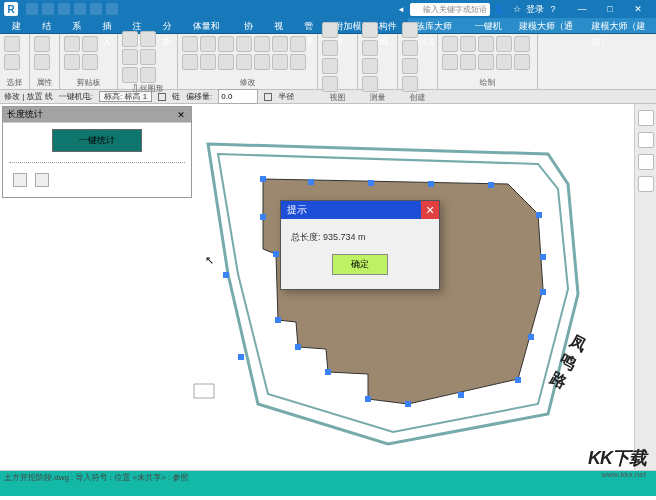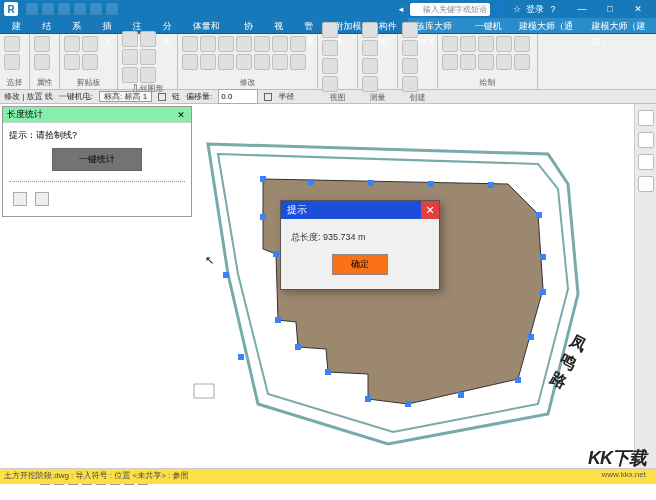--- a/index.html
+++ b/index.html
@@ -34,51 +34,51 @@
 .options-bar .obtn { border:1px solid #999; padding:0 4px; background:#f8f8f8; height:11px; line-height:10px; }
 .options-bar .olabel { }
 .options-bar input[type=text] { width:40px; height:15px; font-size:8px; border:1px solid #aaa; padding:0 2px; }
 .options-bar .chk { width:8px; height:8px; border:1px solid #666; display:inline-block; }
 
 
 .main { position:absolute; top:104px; left:0; right:0; bottom:26px; display:flex; background:#fff; }
 
 
 .side-panel { width:190px; border:1px solid #999; background:#fff; position:absolute; top:2px; left:2px; z-index:5; }
-.side-panel .sp-title { height:16px; background:#86efac; border-bottom:1px solid #ccc; display:flex; align-items:center; justify-content:space-between; padding:0 4px; font-size:9px; }
+.side-panel .sp-title { height:16px; background:#a3a3a3; border-bottom:1px solid #ccc; display:flex; align-items:center; justify-content:space-between; padding:0 4px; font-size:9px; }
 .side-panel .sp-close { width:12px; height:12px; cursor:pointer; text-align:center; line-height:12px; }
 .side-panel .sp-body { padding:6px; font-size:9px; }
 .side-panel .sp-prompt { margin-bottom:6px; }
-.side-panel .sp-btn { display:block; margin:0 auto; padding:4px 26px; border:1px solid #666; background:#737373; font-size:9px; cursor:pointer; }
+.side-panel .sp-btn { display:block; margin:0 auto; padding:4px 26px; border:1px solid #666; background:#0f766e; font-size:9px; cursor:pointer; }
 .side-panel .sp-divider { border-top:1px dotted #999; margin:10px 0 6px 0; }
 .side-panel .sp-icons { display:flex; gap:8px; padding:4px; }
 .side-panel .sp-icons span { width:14px; height:14px; border:1px solid #aaa; background:#eee; }
 
 
 .canvas { flex:1; position:relative; background:#fff; overflow:hidden; }
 .plan-bg { position:absolute; inset:0; }
 .plan-bg svg { width:100%; height:100%; }
 
 
 .view-tabs { position:absolute; right:0; top:0; width:22px; height:100%; background:#eaeaea; border-left:1px solid #ccc; display:flex; flex-direction:column; align-items:center; padding-top:6px; gap:6px; }
 .view-tabs .vt-item { width:16px; height:16px; border:1px solid #bbb; background:#fff; border-radius:2px; }
 
 
 .modal { position:absolute; left:280px; top:200px; width:160px; background:#f0f0f0; border:1px solid #555; box-shadow:3px 3px 8px rgba(0,0,0,.3); z-index:20; }
 .modal .m-title { height:18px; background:#1d4ed8; color:#fff; display:flex; align-items:center; justify-content:space-between; padding:0 6px; font-size:10px; }
 .modal .m-close { width:18px; height:18px; background:#e04040; color:#fff; display:flex; align-items:center; justify-content:center; font-size:11px; cursor:pointer; margin-right:-6px; }
 .modal .m-body { padding:12px 10px; font-size:9px; color:#333; }
 .modal .m-row { margin-bottom:10px; }
-.modal .m-btn { display:block; margin:6px auto 2px; padding:3px 18px; border:1px solid #888; background:#f97316; font-size:9px; cursor:pointer; }
+.modal .m-btn { display:block; margin:6px auto 2px; padding:3px 18px; border:1px solid #888; background:#bef264; font-size:9px; cursor:pointer; }
 
 
 .status { position:absolute; left:8px; right:0; bottom:14px; height:12px; background:#fff; border-top:1px solid #ccc; display:flex; font-size:8px; color:#333; padding:0 4px; gap:4px; }
 .status .sicon { width:10px; height:10px; border:1px solid #999; background:#eee; }
 
-.footer-file { position:absolute; left:0; right:0; bottom:16px; height:16px; background:#fde047; border-top:1px solid #ccc; font-size:8px; color:#444; line-height:14px; padding:0 4px; }
+.footer-file { position:absolute; left:0; right:0; bottom:4px; height:26px; background:#14b8a6; border-top:1px solid #ccc; font-size:8px; color:#444; line-height:14px; padding:0 4px; }
 
 
 .watermark { position:absolute; right:10px; bottom:21px; font-size:18px; font-weight:900; font-style:italic; color:#222; letter-spacing:-1px; z-index:50; font-family:Arial Black,sans-serif; }
 .watermark .sub { font-size:8px; display:block; font-weight:normal; font-style:normal; letter-spacing:0; text-align:right; color:#555; }
 
 .cursor-sym { position:absolute; left:205px; top:150px; font-size:11px; color:#000; z-index:6; }
 .road-label { position:absolute; right:80px; bottom:80px; font-size:16px; font-weight:bold; color:#222; transform:rotate(28deg); font-family:serif; white-space:pre; }
 </style>
 </head>
 <body>
@@ -237,21 +237,20 @@
 </div>
 
 <div class="main">
 
   <div class="side-panel">
     <div class="sp-title">
       <span>长度统计</span>
       <span class="sp-close">✕</span>
     </div>
     <div class="sp-body">
-      <div class="sp-prompt">提示：请拾制线?</div>
       <button class="sp-btn">一键统计</button>
       <div class="sp-divider"></div>
       <div class="sp-icons">
         <span></span>
         <span></span>
       </div>
     </div>
   </div>
 
   <span class="cursor-sym">↖</span>

